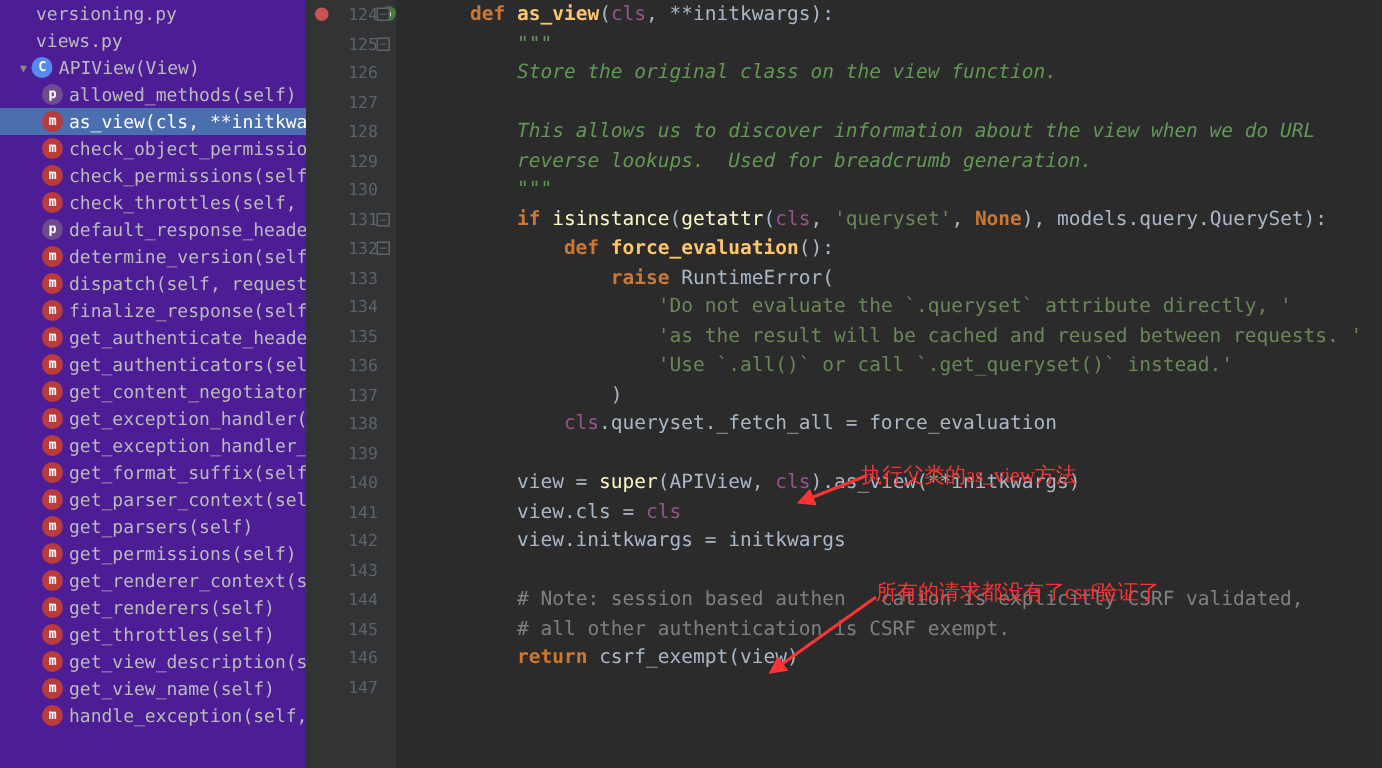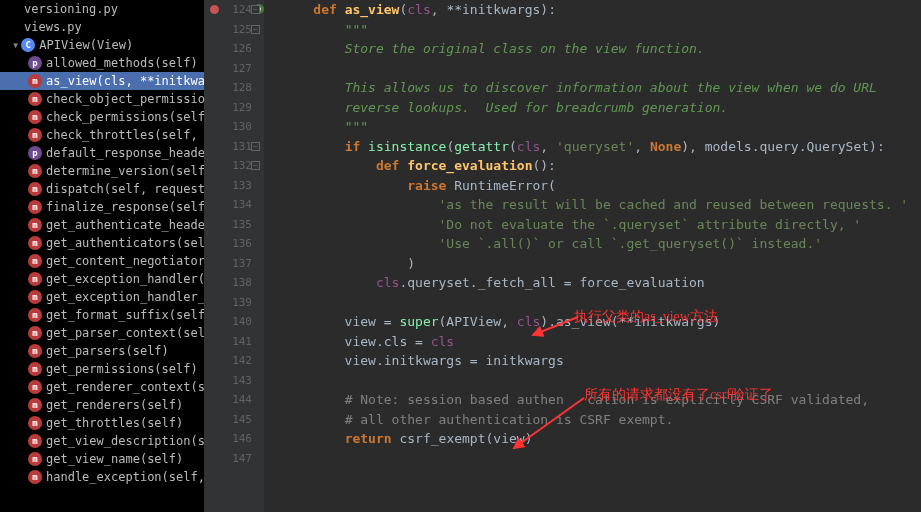--- a/index.html
+++ b/index.html
@@ -8,21 +8,21 @@
     font-size: 12px;
     background: #2b2b2b;
     color: #a9b7c6;
     width: 921px;
     height: 512px;
     overflow: hidden;
     display: flex;
   }
   .sidebar {
     width: 204px;
-    background: #000000;
+    background: #4c1d95;
     overflow: hidden;
     flex-shrink: 0;
   }
   .file-item {
     padding: 1px 0 1px 24px;
     color: #bbbbbb;
     white-space: nowrap;
     display: flex;
     align-items: center;
     height: 18px;
@@ -121,21 +121,21 @@
     position: relative;
   }
   .code-line {
     height: 19.5px;
     line-height: 19.5px;
     white-space: pre;
     font-size: 13px;
   }
   .kw { color: #cc7832; font-weight: bold; }
   .fn { color: #ffc66d; font-weight: bold; }
-  .builtin { color: #86efac; }
+  .builtin { color: #fef9c3; }
   .param { color: #a9b7c6; }
   .self { color: #94558d; }
   .str { color: #6a8759; }
   .comment { color: #808080; }
   .docstr { color: #629755; font-style: italic; }
   .annotation {
     position: absolute;
     color: #ff3333;
     font-size: 14px;
     font-family: Liberation Serif, serif;
@@ -309,22 +309,22 @@
   <div class="code-line">    <span class="kw">def</span> <span class="fn">as_view</span>(<span class="self">cls</span>, **<span class="param">initkwargs</span>):</div>
       <div class="code-line">        <span class="docstr">"""</span></div>
       <div class="code-line">        <span class="docstr">Store the original class on the view function.</span></div>
       <div class="code-line">        </div>
       <div class="code-line">        <span class="docstr">This allows us to discover information about the view when we do URL</span></div>
       <div class="code-line">        <span class="docstr">reverse lookups.  Used for breadcrumb generation.</span></div>
       <div class="code-line">        <span class="docstr">"""</span></div>
       <div class="code-line">        <span class="kw">if</span> <span class="builtin">isinstance</span>(<span class="builtin">getattr</span>(<span class="self">cls</span>, <span class="str">'queryset'</span>, <span class="kw">None</span>), models.query.QuerySet):</div>
       <div class="code-line">            <span class="kw">def</span> <span class="fn">force_evaluation</span>():</div>
       <div class="code-line">                <span class="kw">raise</span> RuntimeError(</div>
+      <div class="code-line">                    <span class="str">'Do not evaluate the `.queryset` attribute directly, '</span></div>
       <div class="code-line">                    <span class="str">'as the result will be cached and reused between requests. '</span></div>
-      <div class="code-line">                    <span class="str">'Do not evaluate the `.queryset` attribute directly, '</span></div>
       <div class="code-line">                    <span class="str">'Use `.all()` or call `.get_queryset()` instead.'</span></div>
       <div class="code-line">                )</div>
       <div class="code-line">            <span class="self">cls</span>.queryset._fetch_all = force_evaluation</div>
       <div class="code-line">        </div>
       <div class="code-line">        view = <span class="builtin">super</span>(APIView, <span class="self">cls</span>).as_view(**initkwargs)</div>
       <div class="code-line">        view.cls = <span class="self">cls</span></div>
       <div class="code-line">        view.initkwargs = initkwargs</div>
       <div class="code-line">        </div>
       <div class="code-line">        <span class="comment"># Note: session based authen   cation is explicitly CSRF validated,</span></div>
       <div class="code-line">        <span class="comment"># all other authentication is CSRF exempt.</span></div>

